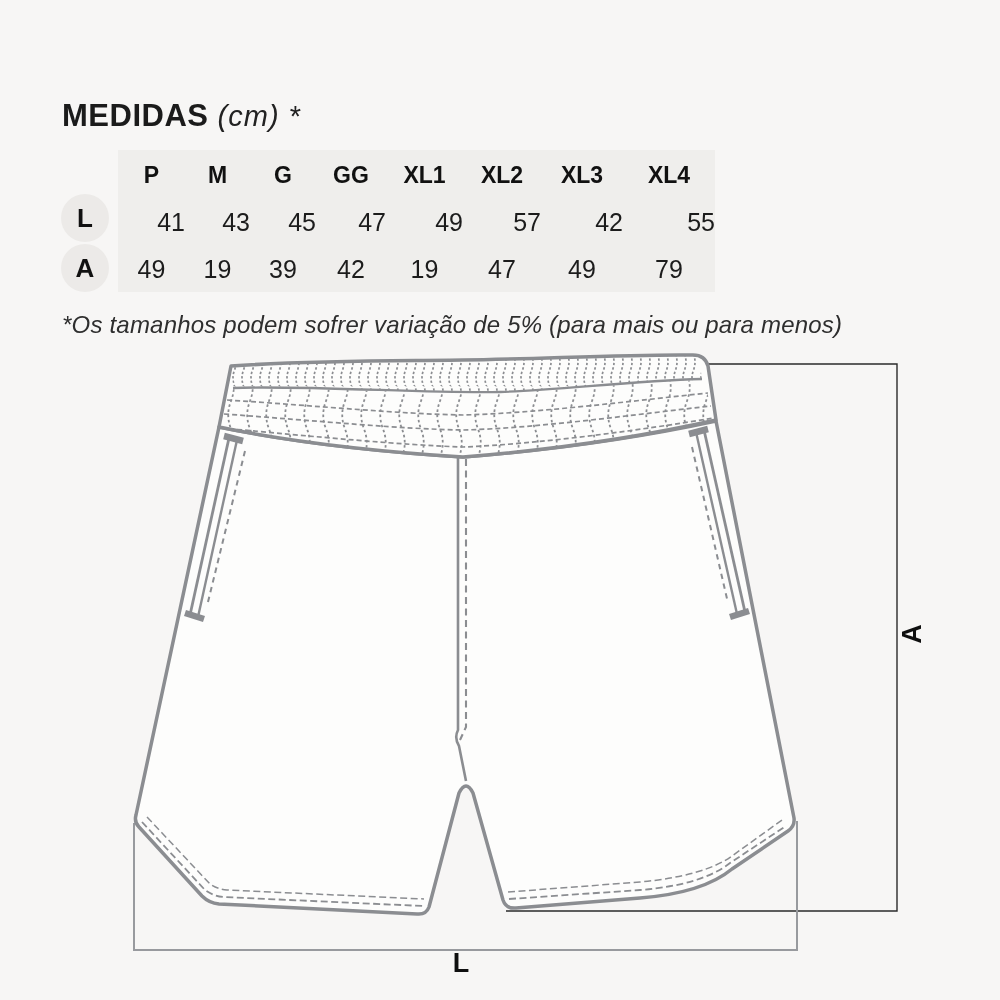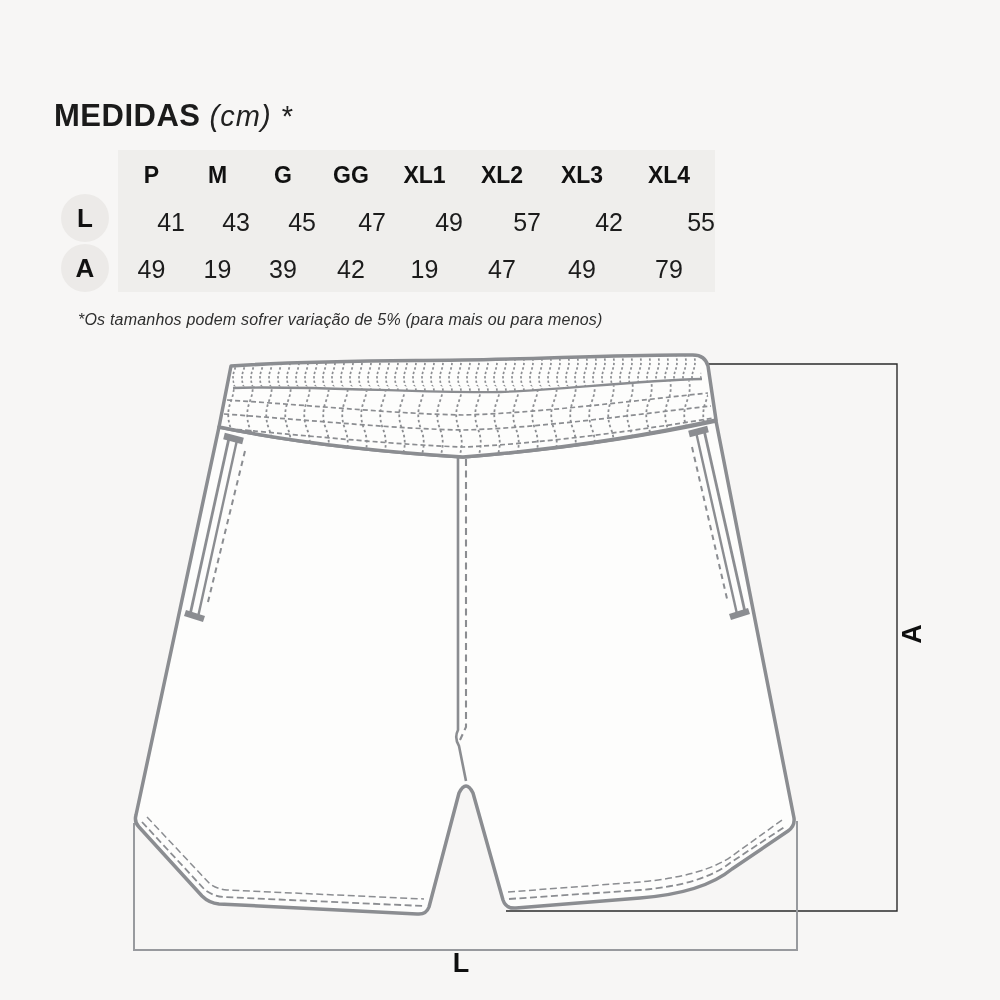--- a/index.html
+++ b/index.html
@@ -3,21 +3,21 @@
 <meta charset="utf-8">
 <style>
   html,body{margin:0;padding:0;}
   body{
     width:1000px;height:1000px;position:relative;overflow:hidden;
     background:#f7f6f5;
     font-family:"Liberation Sans", sans-serif;
     color:#1b1b1b;
   }
   .title{
-    position:absolute;left:54px;top:98px;
+    position:absolute;left:62px;top:98px;
     font-size:31px;font-weight:700;letter-spacing:.5px;white-space:nowrap;
   }
   .title .unit{
     font-weight:400;font-style:italic;font-size:29px;letter-spacing:1px;color:#222;
   }
   .size-table{
     position:absolute;left:118px;top:150px;width:597px;height:142px;
     background:#efeeec;
   }
   .trow{
@@ -32,21 +32,21 @@
   .trow.header .cell{font-size:23px;font-weight:700;color:#111;}
   .row-badge{
     position:absolute;left:61px;width:48px;height:48px;border-radius:50%;
     background:#eceae8;display:flex;align-items:center;justify-content:center;
     font-weight:700;font-size:26px;color:#111;
   }
   .row-badge.b1{top:194px;}
   .row-badge.b2{top:244px;}
   .footnote{
     position:absolute;left:62px;top:311px;width:720px;
-    font-style:italic;font-size:16px;letter-spacing:.2px;color:#2e2e2e;white-space:nowrap;margin-left:16px;
+    font-style:italic;font-size:24px;letter-spacing:.2px;color:#2e2e2e;white-space:nowrap;
   }
   .diagram{position:absolute;left:0;top:340px;}
   .dim-label{font-family:"Liberation Sans",sans-serif;font-weight:700;font-size:27px;fill:#0f0f0f;}
 </style>
 </head>
 <body>
 
 <div class="title">
   <span>MEDIDAS</span>
   <span class="unit"> <span>(cm) *</span></span>

